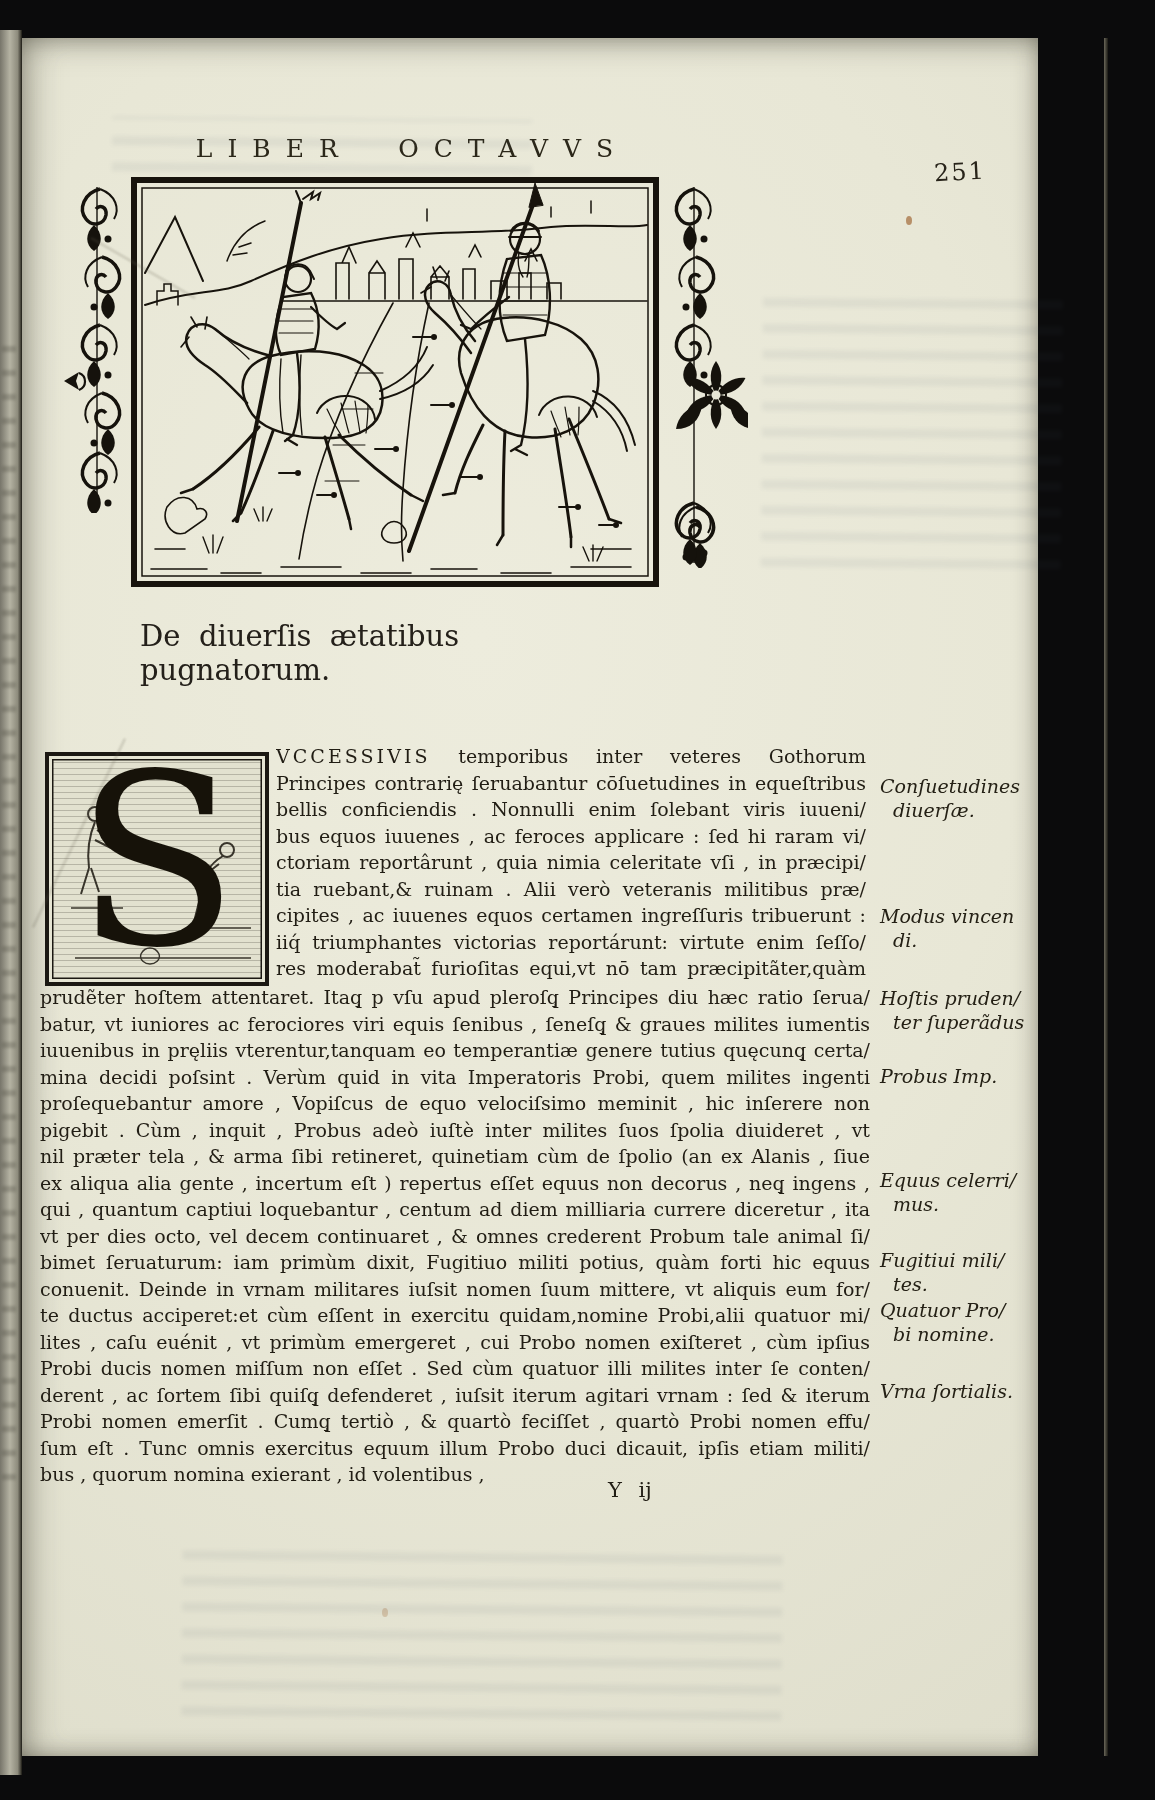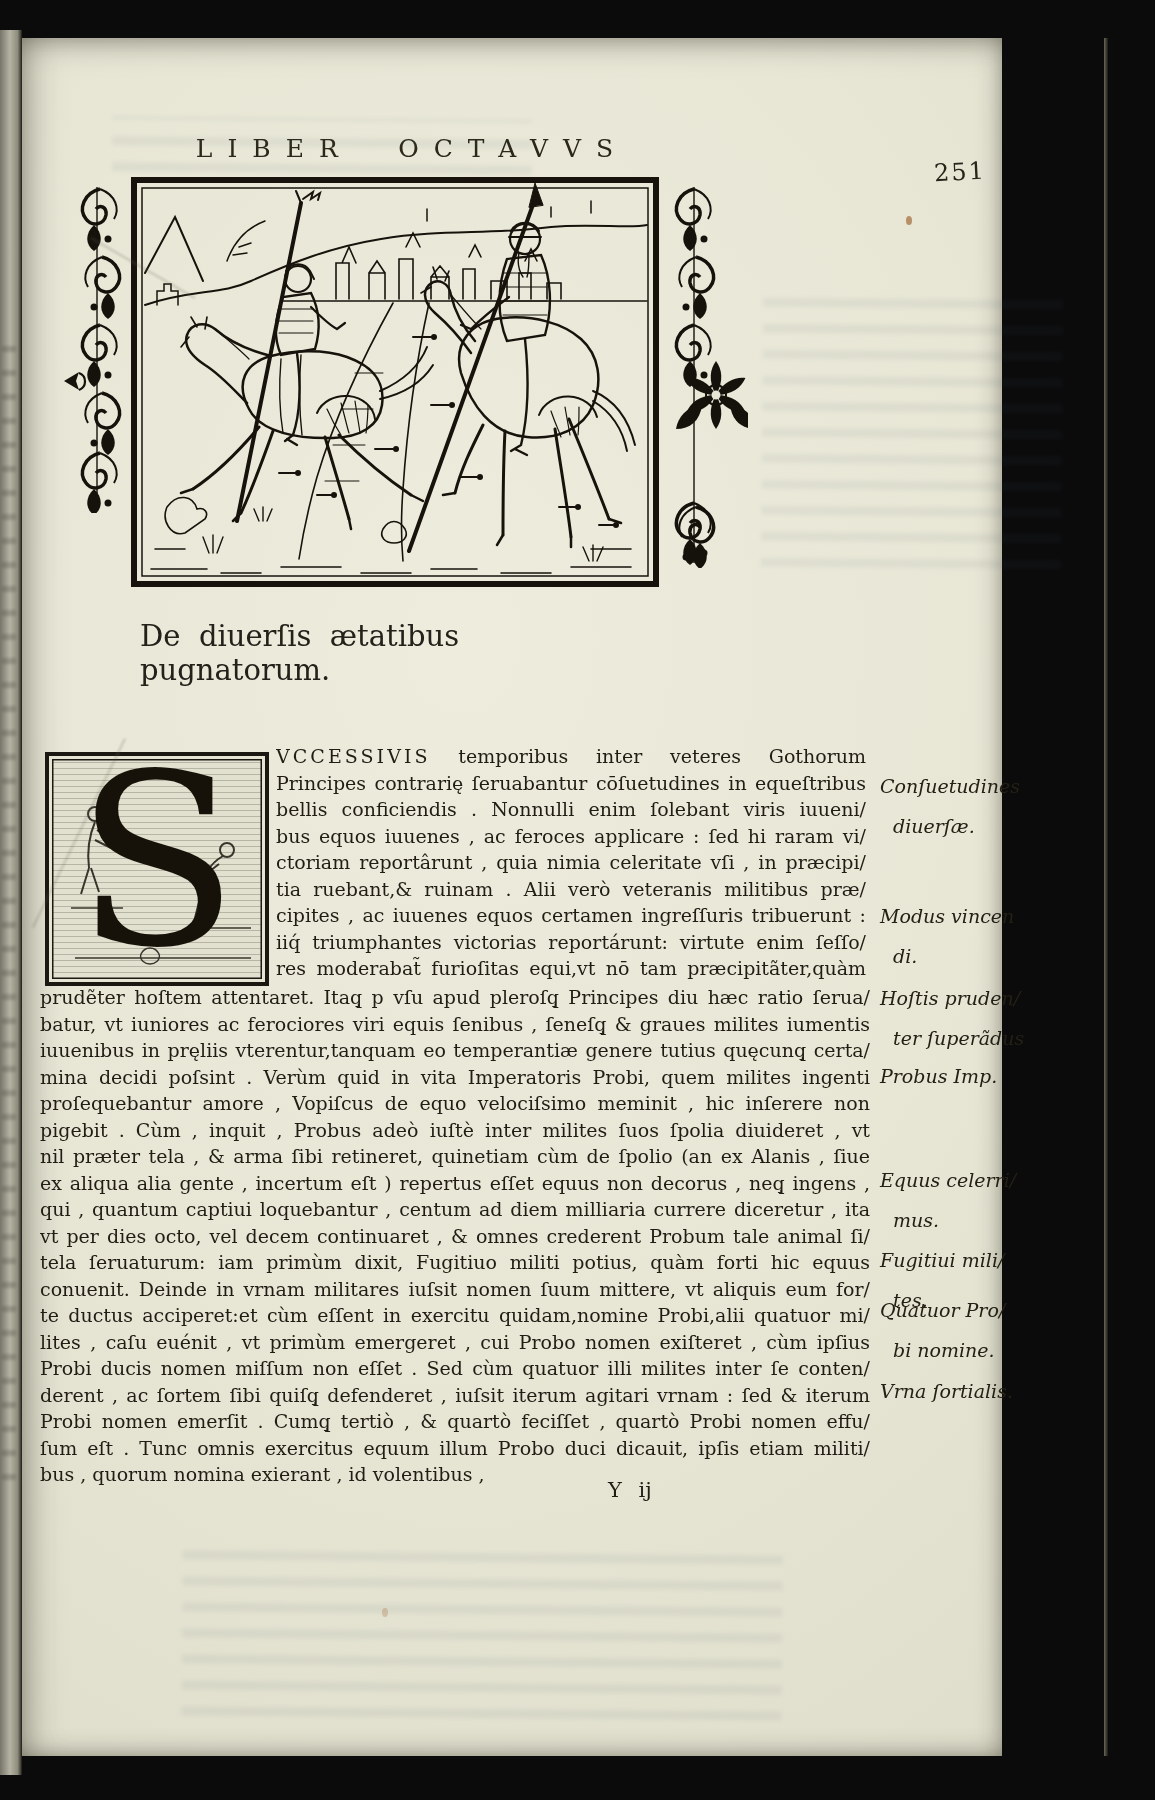--- a/index.html
+++ b/index.html
@@ -5,21 +5,21 @@
   html,body{margin:0;padding:0;background:#000;}
   .canvas{position:relative;width:1155px;height:1800px;background:#0b0b0c;overflow:hidden;
     font-family:"DejaVu Serif","Liberation Serif",serif;}
   .adjacent{position:absolute;left:0;top:30px;width:22px;height:1745px;
     background:linear-gradient(90deg,#77756a 0%,#b5b3a3 45%,#8e8c7d 80%,#3a382f 96%,#15140f 100%);}
   .adjacent .ghostlines{position:absolute;left:2px;top:300px;width:14px;height:1150px;opacity:.25;
     background:repeating-linear-gradient(0deg,#3c3a30 0 6px,transparent 6px 24px);filter:blur(1.5px);}
   .page{position:absolute;left:22px;top:38px;width:980px;height:1718px;color:#231f16;
     background:radial-gradient(120% 90% at 45% 35%,#edecdd 0%,#e8e7d6 45%,#dfdecc 85%,#d3d2bf 100%);
     box-shadow:inset 20px 0 38px -18px rgba(70,68,55,.55),inset -14px 0 26px -14px rgba(70,68,55,.4),
-      inset 0 18px 32px -18px rgba(70,68,55,.5),inset 0 -14px 26px -16px rgba(70,68,55,.4);}
+      inset 0 18px 32px -18px rgba(70,68,55,.5),inset 0 -14px 26px -16px rgba(70,68,55,.4);padding-left:36px;}
   .rightedge{position:absolute;left:1104px;top:38px;width:4px;height:1718px;background:linear-gradient(90deg,#6a6759,#1a1914);}
 
   .header{position:absolute;left:130px;top:96px;width:520px;text-align:center;font-size:25px;
     letter-spacing:.6em;word-spacing:.9em;color:#2b2719;}
   .pagenum{position:absolute;left:912px;top:120px;font-size:24px;letter-spacing:2px;transform:rotate(-3deg);color:#28241a;}
 
   .woodcut{position:absolute;left:109px;top:139px;width:528px;height:410px;}
   .orn{position:absolute;}
   .orn.left{left:38px;top:145px;width:72px;height:330px;}
   .orn.right{left:642px;top:145px;width:84px;height:385px;}
@@ -41,21 +41,21 @@
   .b2{left:18px;top:946px;width:830px;}
   .bl{height:26.5px;overflow:hidden;text-align:justify;text-align-last:justify;white-space:normal;}
   .bl.last{text-align-last:left;}
   .caps{letter-spacing:.16em;}
 
   .sig{position:absolute;left:586px;top:1440px;font-size:21px;word-spacing:10px;color:#211d14;text-align:right;}
 
   .margin-col{position:absolute;left:850px;top:0;width:180px;height:1718px;}
   .note{position:absolute;left:8px;width:180px;font-size:19px;line-height:23.5px;color:#242015;font-style:italic;}
   .nl{display:block;}
-  .l2{padding-left:13px;margin-top:16px;}
+  .l2{padding-left:13px;}
 
   .ghost{position:absolute;opacity:.07;background:repeating-linear-gradient(0deg,#4e5a68 0 9px,transparent 9px 26px);
     filter:blur(2px);transform:rotate(.5deg);}
   .speck{position:absolute;width:6px;height:9px;border-radius:50%;background:rgba(150,85,30,.6);filter:blur(.4px);}
   .crease{position:absolute;width:2px;background:rgba(100,95,78,.28);filter:blur(1px);}
 </style>
 </head>
 <body>
 
 <div class="canvas">
@@ -229,21 +229,21 @@
       <div class="bl">prudẽter hoſtem attentaret. Itaq̧ p vſu apud pleroſq̧ Principes diu hæc ratio ſerua/</div>
       <div class="bl">batur, vt iuniores ac ferociores viri equis ſenibus , ſeneſq̧ &amp; graues milites iumentis</div>
       <div class="bl">iuuenibus in pręliis vterentur,tanquam eo temperantiæ genere tutius quęcunq̧ certa/</div>
       <div class="bl">mina decidi poſsint . Verùm quid in vita Imperatoris Probi, quem milites ingenti</div>
       <div class="bl">proſequebantur amore , Vopiſcus de equo velociſsimo meminit , hic inſerere non</div>
       <div class="bl">pigebit . Cùm , inquit , Probus adeò iuſtè inter milites ſuos ſpolia diuideret , vt</div>
       <div class="bl">nil præter tela , &amp; arma ſibi retineret, quinetiam cùm de ſpolio (an ex Alanis , ſiue</div>
       <div class="bl">ex aliqua alia gente , incertum eſt ) repertus eſſet equus non decorus , neq̧ ingens ,</div>
       <div class="bl">qui , quantum captiui loquebantur , centum ad diem milliaria currere diceretur , ita</div>
       <div class="bl">vt per dies octo, vel decem continuaret , &amp; omnes crederent Probum tale animal ſi/</div>
-      <div class="bl">tela ſeruaturum: iam primùm dixit, Fugitiuo militi potius, quàm forti hic equus</div>
+      <div class="bl">bimet ſeruaturum: iam primùm dixit, Fugitiuo militi potius, quàm forti hic equus</div>
       <div class="bl">conuenit. Deinde in vrnam militares iuſsit nomen ſuum mittere, vt aliquis eum for/</div>
       <div class="bl">te ductus acciperet:et cùm eſſent in exercitu quidam,nomine Probi,alii quatuor mi/</div>
       <div class="bl">lites , caſu euénit , vt primùm emergeret , cui Probo nomen exiſteret , cùm ipſius</div>
       <div class="bl">Probi ducis nomen miſſum non eſſet . Sed cùm quatuor illi milites inter ſe conten/</div>
       <div class="bl">derent , ac ſortem ſibi quiſq̧ defenderet , iuſsit iterum agitari vrnam : ſed &amp; iterum</div>
       <div class="bl">Probi nomen emerſit . Cumq̧ tertiò , &amp; quartò feciſſet , quartò Probi nomen effu/</div>
       <div class="bl">ſum eſt . Tunc omnis exercitus equum illum Probo duci dicauit, ipſis etiam militi/</div>
       <div class="bl last">bus , quorum nomina exierant , id volentibus ,</div>
     </div>
 

